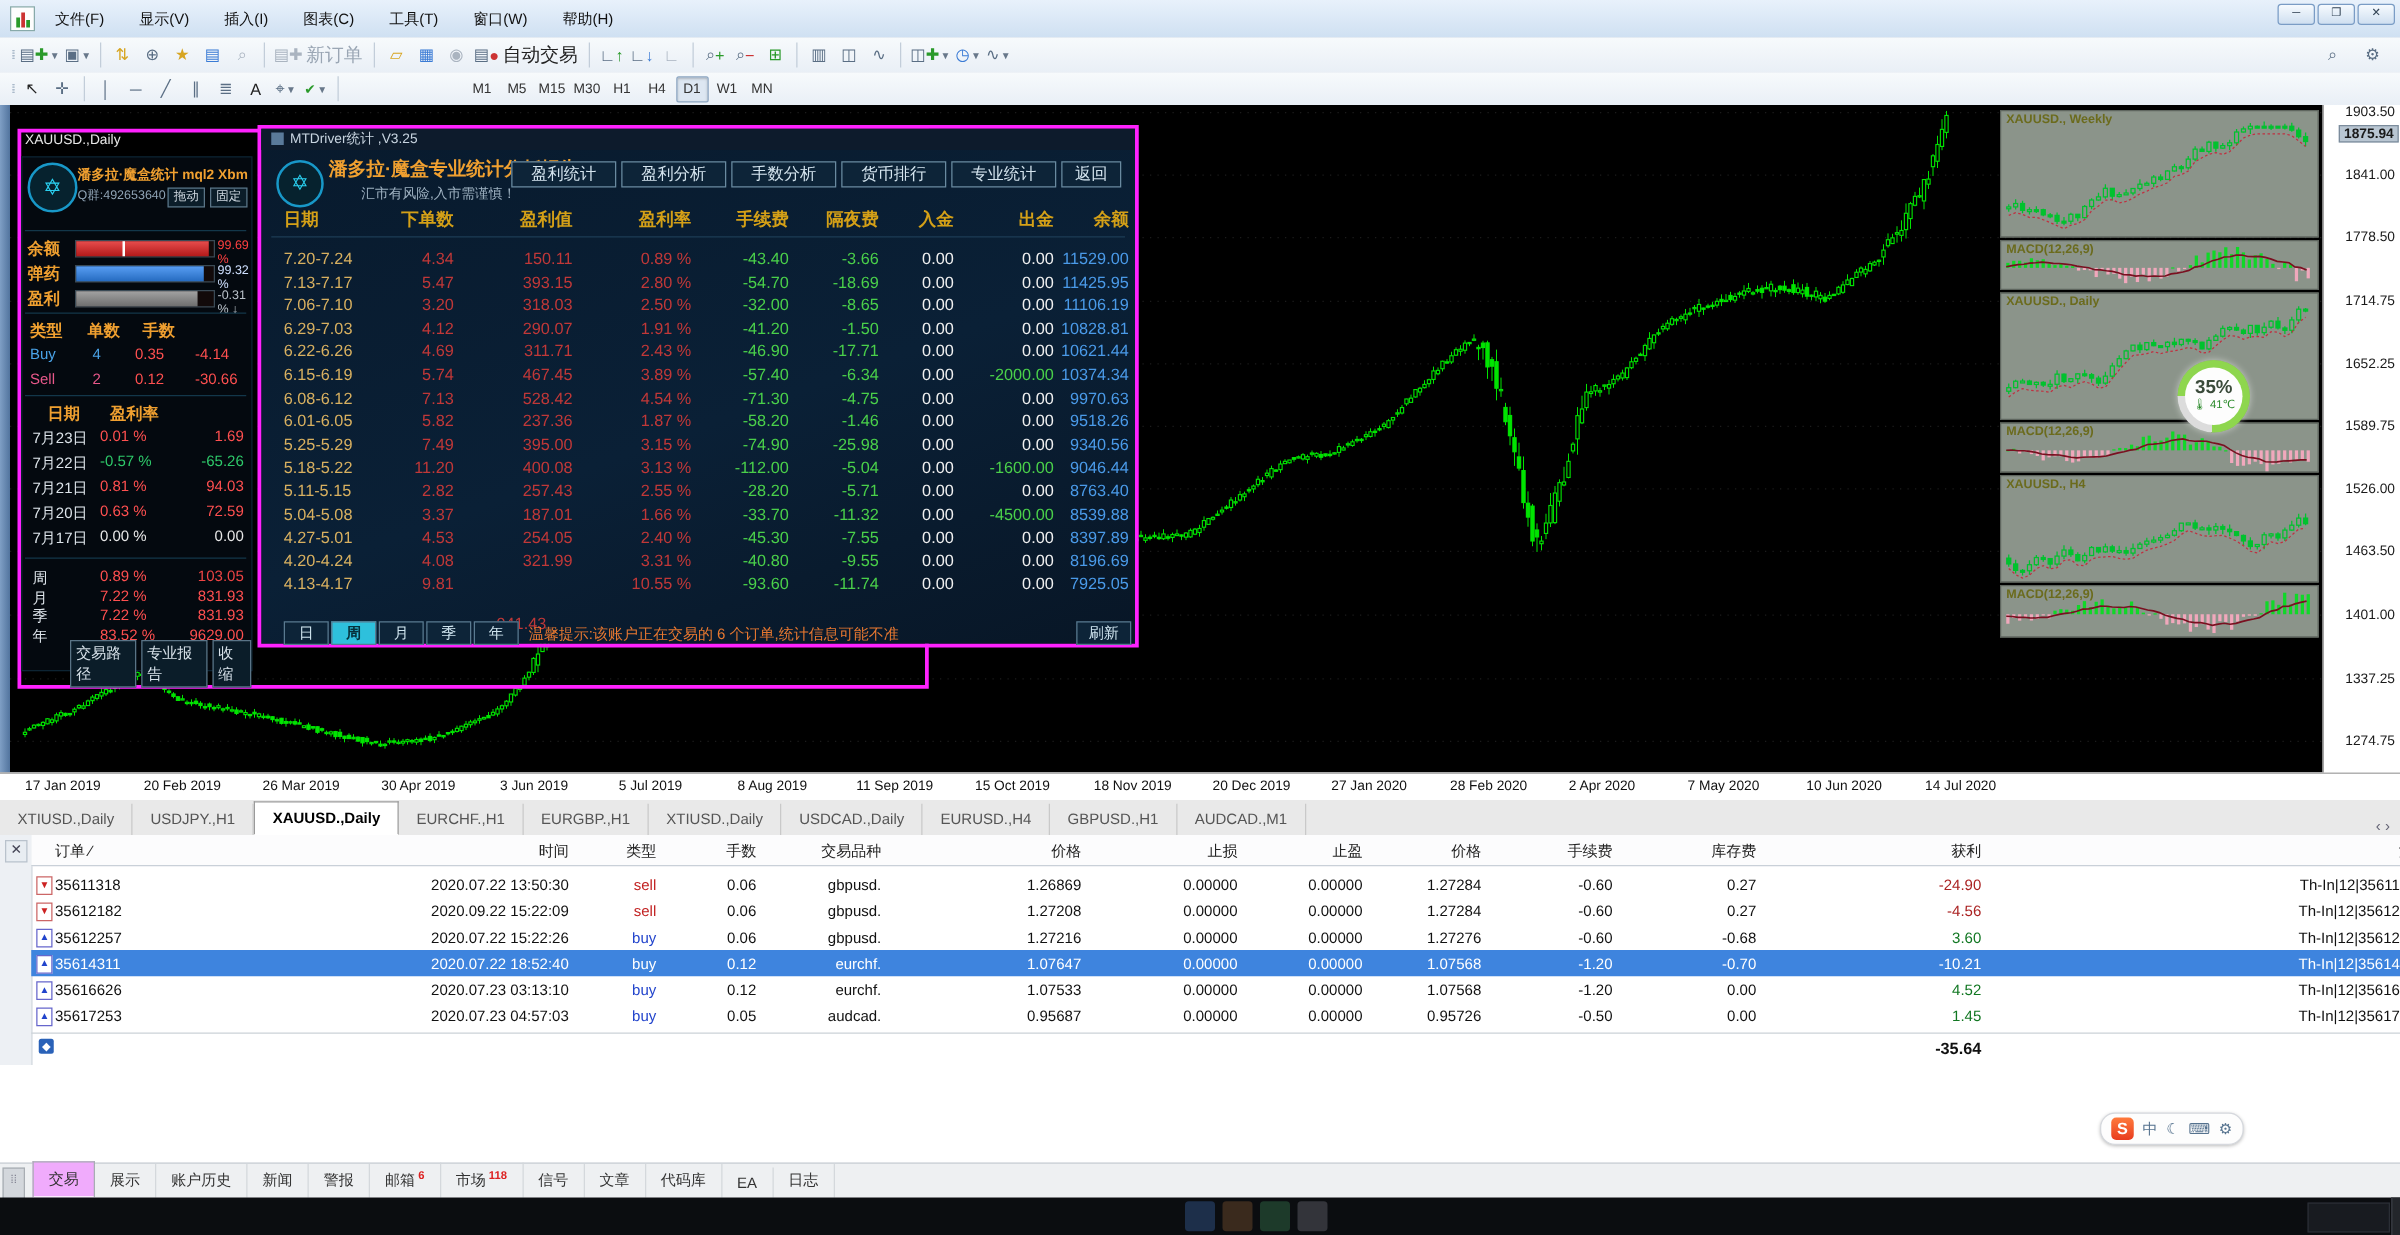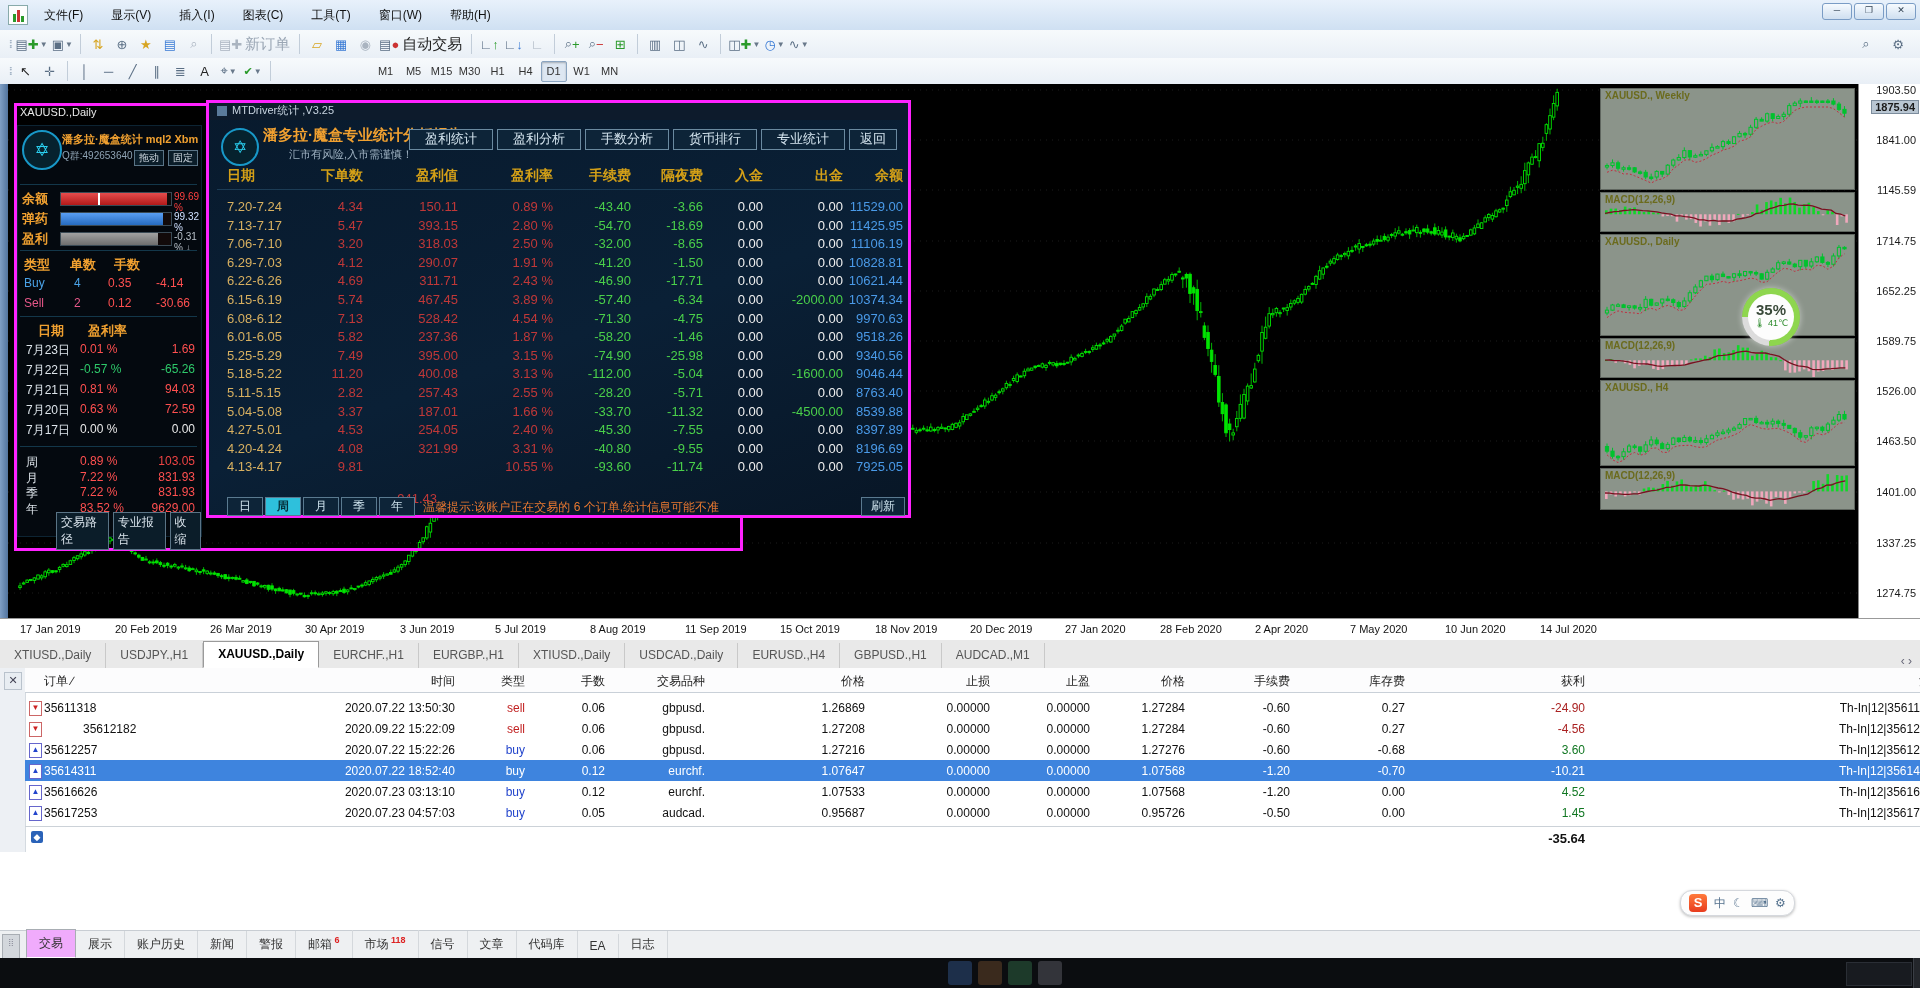--- a/index.html
+++ b/index.html
@@ -1835,21 +1835,21 @@
       <div class="inner">
         <div class="pct">35%</div>
         <div class="tmp">🌡 <span>41℃</span></div>
       </div>
     </div>
 
     <div class="abs" id="paxis">
         <span class="pl" style="top: 0px;">1903.50</span>
         <span class="pl cur" style="top: 16px;">1875.94</span>
         <span class="pl" style="top: 50px;">1841.00</span>
-        <span class="pl" style="top: 100px;">1145.59</span>
+        <span class="pl" style="top: 100px;">1778.50</span>
         <span class="pl" style="top: 151px;">1714.75</span>
         <span class="pl" style="top: 201px;">1652.25</span>
         <span class="pl" style="top: 251px;">1589.75</span>
         <span class="pl" style="top: 301px;">1526.00</span>
         <span class="pl" style="top: 351px;">1463.50</span>
         <span class="pl" style="top: 402px;">1401.00</span>
         <span class="pl" style="top: 453px;">1337.25</span>
         <span class="pl" style="top: 503px;">1274.75</span>
       </div>
   </div>
@@ -1918,21 +1918,21 @@
           <span class="ocell" style="right: 930px;">0.00000</span>
           <span class="ocell" style="right: 830px;">0.00000</span>
           <span class="ocell" style="right: 735px;">1.27284</span>
           <span class="ocell" style="right: 630px;">-0.60</span>
           <span class="ocell" style="right: 515px;">0.27</span>
           <span class="ocell" style="right: 335px; color: rgb(170, 34, 34);">-24.90</span>
           <span class="ocell" style="right: -23px;">Th-In|12|35611276|</span>
         </div>
         <div class="orow" style="top: 50px;">
           <span class="oicon sell">▼</span>
-          <span class="ocell" style="left: 19px; margin-left: 39px;">35612182</span>
+          <span class="ocell" style="left: 19px;">35612182</span>
           <span class="ocell" style="right: 1465px;">2020.09.22 15:22:09</span>
           <span class="ocell" style="right: 1395px; color: rgb(194, 34, 34);">sell</span>
           <span class="ocell" style="right: 1315px;">0.06</span>
           <span class="ocell" style="right: 1215px;">gbpusd.</span>
           <span class="ocell" style="right: 1055px;">1.27208</span>
           <span class="ocell" style="right: 930px;">0.00000</span>
           <span class="ocell" style="right: 830px;">0.00000</span>
           <span class="ocell" style="right: 735px;">1.27284</span>
           <span class="ocell" style="right: 630px;">-0.60</span>
           <span class="ocell" style="right: 515px;">0.27</span>

